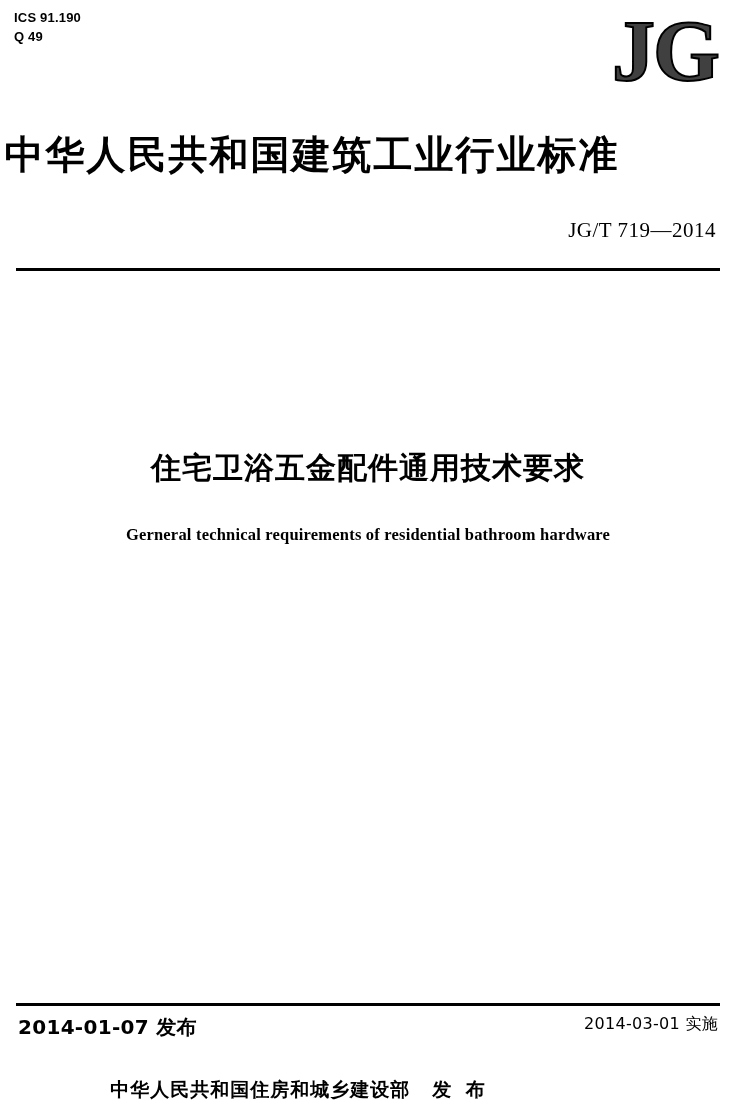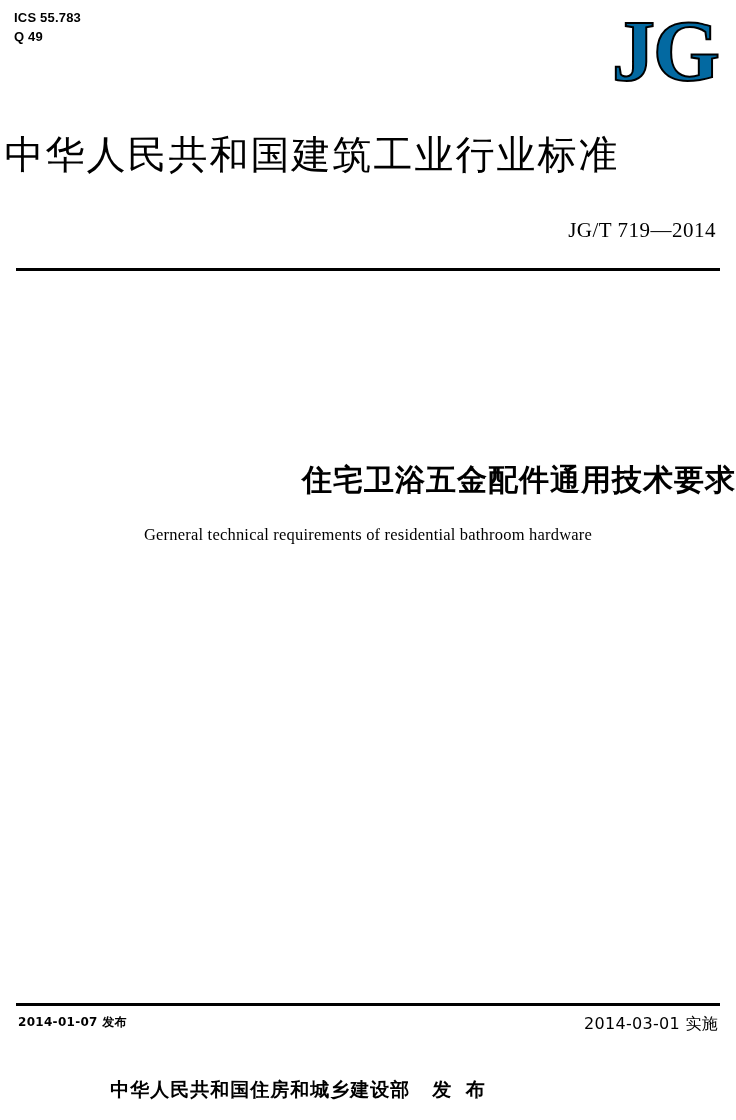--- a/index.html
+++ b/index.html
@@ -39,33 +39,33 @@
   .jg-logo {
     position: absolute;
     right: 18px;
     top: 8px;
     font-family: "Liberation Serif", serif;
     font-weight: bold;
     font-size: 86px;
     line-height: 86px;
     letter-spacing: -2px;
     -webkit-text-stroke: 2px #000;
-    color: #0369a1;
+    color: #404040;
     margin-left: 40px;
   }
 
   
   .std-org-title {
     position: absolute;
     left: 0;
     top: 128px;
     width: 624px;
     text-align: center;
     font-family: "DejaVu Sans", sans-serif;
-    font-weight: normal;
+    font-weight: bold;
     font-size: 39px;
     letter-spacing: 2px;
     white-space: nowrap;
   }
 
   
   .std-number {
     position: absolute;
     right: 20px;
     top: 218px;
@@ -91,49 +91,48 @@
     height: 3px;
     background: #000;
   }
 
   
   .doc-title-cn {
     position: absolute;
     left: 0;
     top: 448px;
     width: 736px;
-    text-align: right;
+    text-align: center;
     font-family: "DejaVu Sans", sans-serif;
     font-weight: bold;
     font-size: 30px;
     letter-spacing: 1px;
     white-space: nowrap;
-    margin-top: 12px;
   }
   .doc-title-en {
     position: absolute;
     left: 0;
     top: 525px;
     width: 736px;
     text-align: center;
     font-family: "Liberation Serif", serif;
-    font-weight: normal;
+    font-weight: bold;
     font-size: 16.5px;
     letter-spacing: 0.2px;
     white-space: nowrap;
   }
 
   
   .issue-date {
     position: absolute;
     left: 18px;
     top: 1014px;
     font-family: "DejaVu Sans", sans-serif;
     font-weight: bold;
-    font-size: 12px;
+    font-size: 20px;
     letter-spacing: 0.3px;
   }
   .effective-date {
     position: absolute;
     right: 18px;
     top: 1014px;
     font-family: "DejaVu Sans", sans-serif;
     font-weight: normal;
     font-size: 16px;
     letter-spacing: 0.3px;
@@ -154,21 +153,21 @@
   }
   .publisher .pub-name { margin-right: 22px; }
   .publisher .pub-verb { letter-spacing: 4px; }
 </style>
 </head>
 <body>
 
 <div class="page">
 
   <div class="ics-block">
-    <div>ICS 55.783</div>
+    <div>ICS 91.190</div>
     <div>Q 49</div>
   </div>
 
   <div class="jg-logo">JG</div>
 
   <div class="std-org-title">中华人民共和国建筑工业行业标准</div>
 
   <div class="std-number">JG/T  719—2014</div>
 
   <div class="rule-top"></div>

